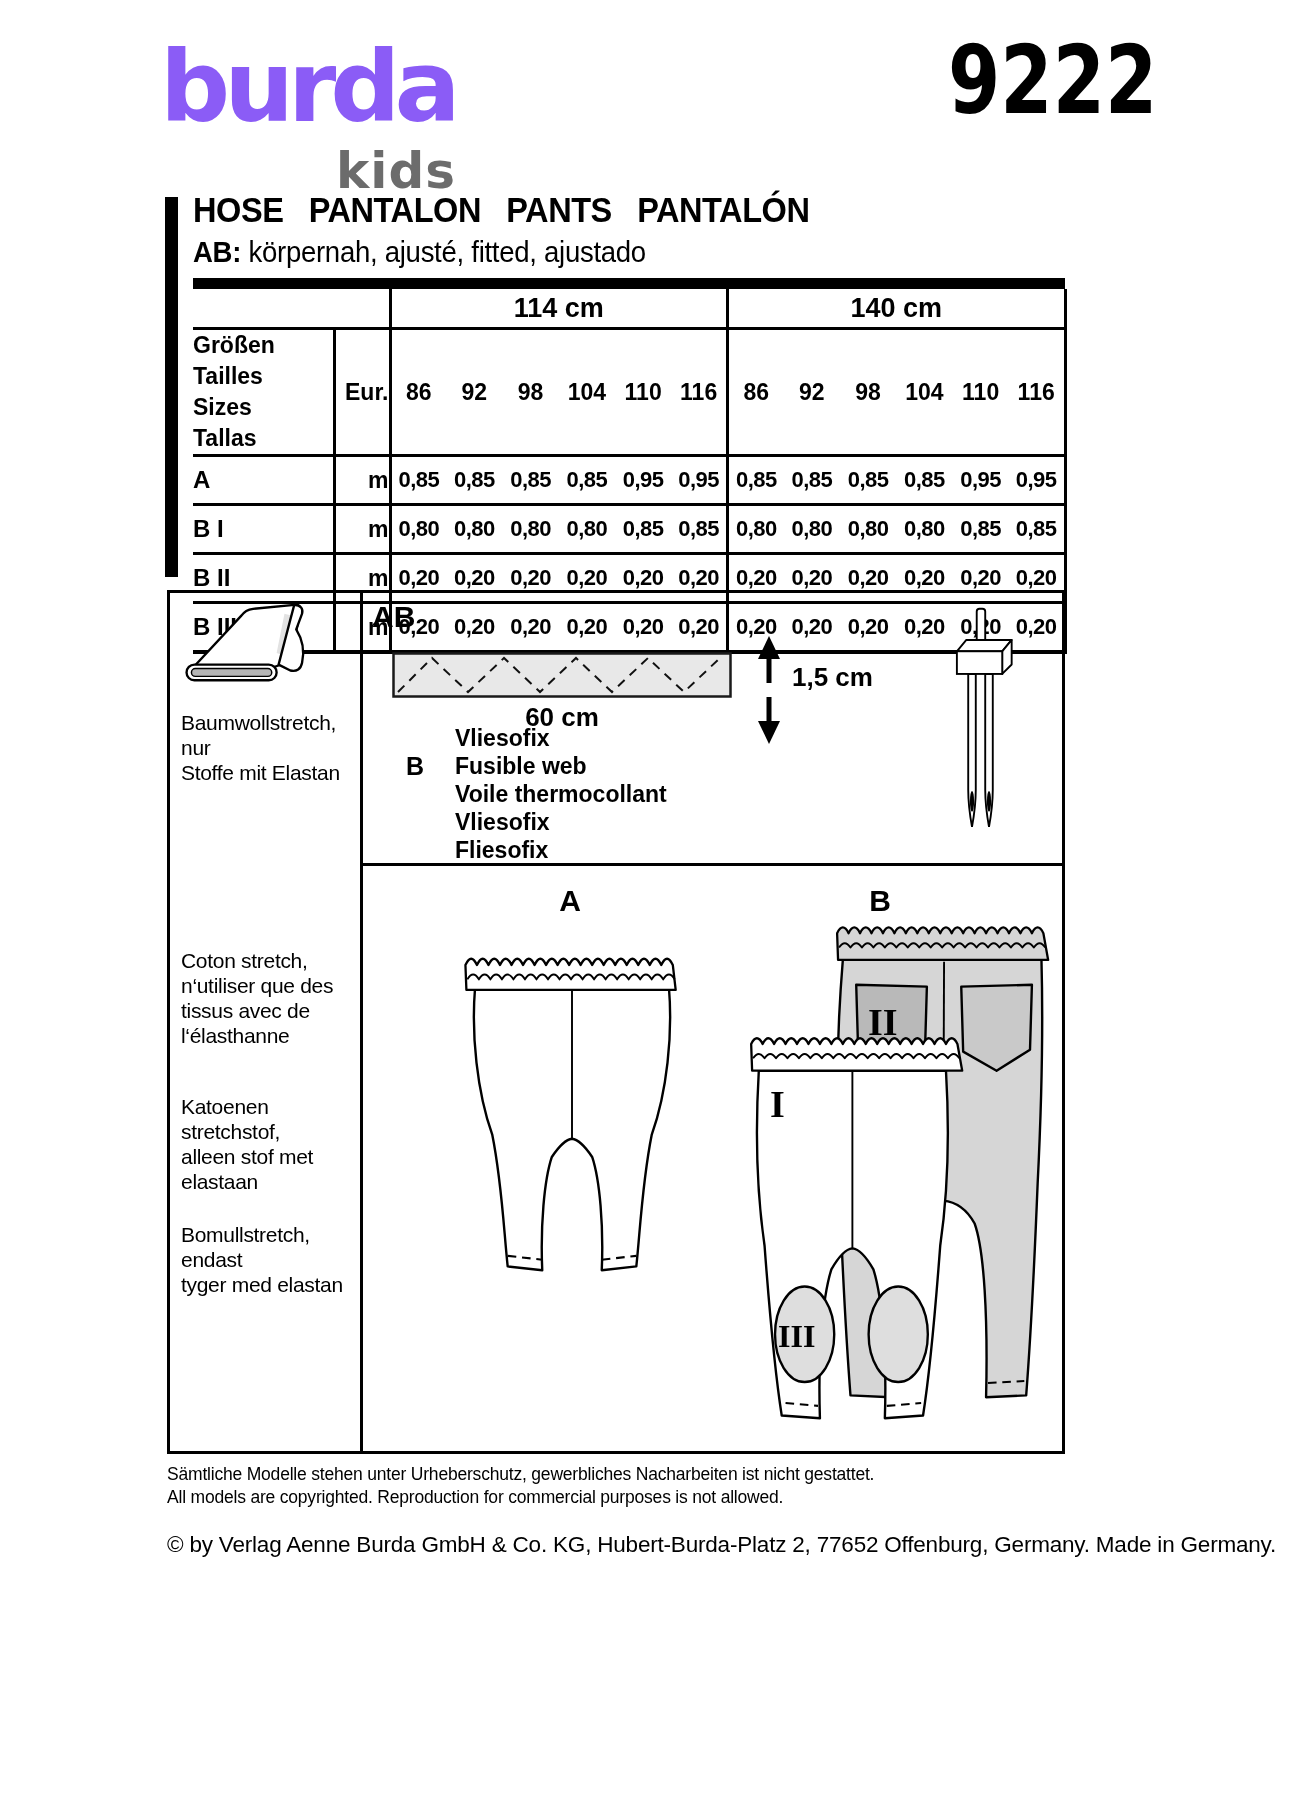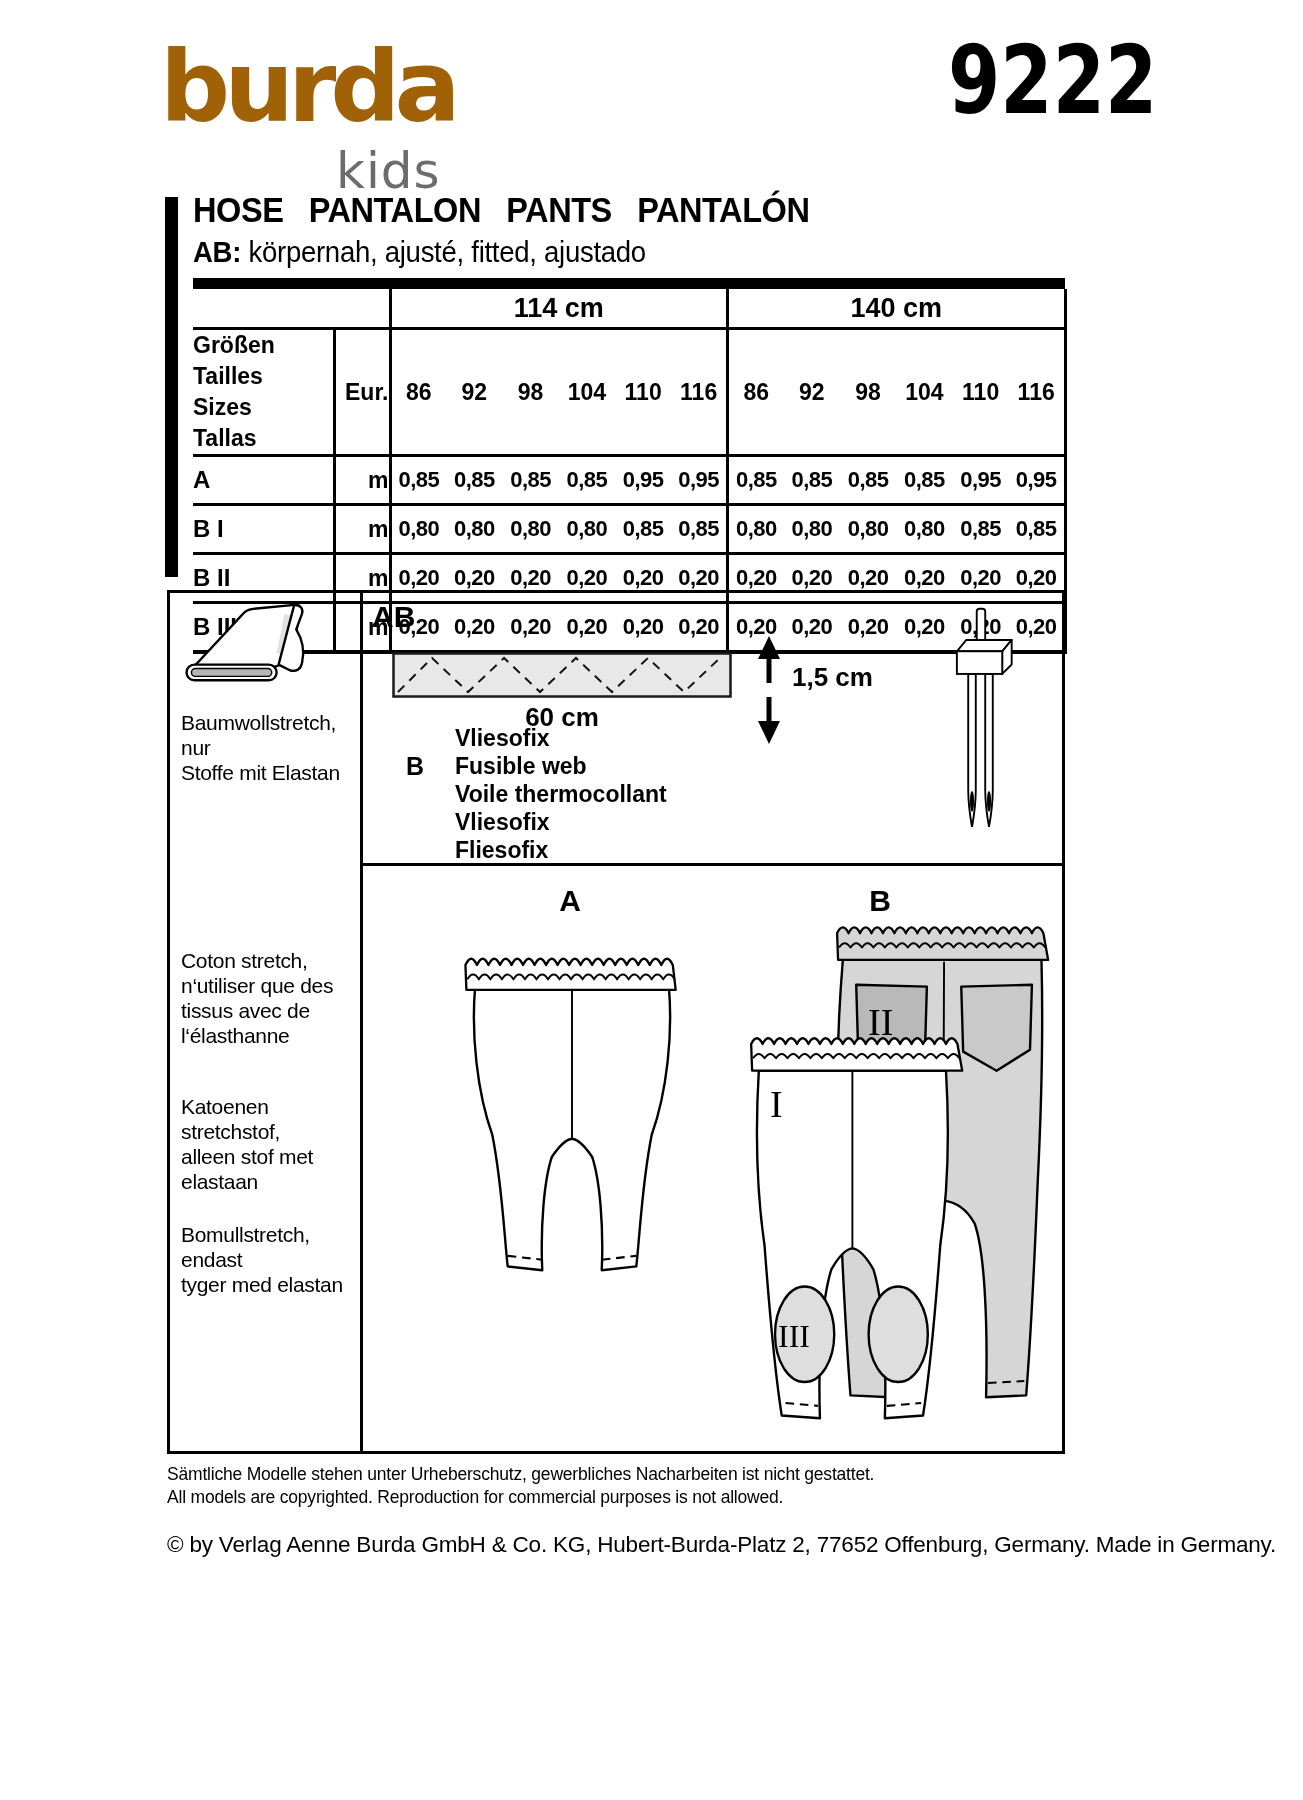--- a/index.html
+++ b/index.html
@@ -2,22 +2,22 @@
 <html><head>
 <meta charset="utf-8">
 <style>
   html,body{margin:0;padding:0;background:#ffffff;}
   #page{position:relative;width:1303px;height:1800px;background:#ffffff;overflow:hidden;
         font-family:"Liberation Sans",sans-serif;color:#000;}
   .abs{position:absolute;}
 
   
   .logo-main{left:160px;top:38px;font-size:98px;font-weight:bold;letter-spacing:-6px;
-             color:#a16207;font-family:"DejaVu Sans",sans-serif;line-height:1;}
-  .logo-sub{left:336px;top:146px;font-size:50px;font-weight:normal;letter-spacing:1px;
+             color:#8b5cf6;font-family:"DejaVu Sans",sans-serif;line-height:1;}
+  .logo-sub{left:336px;top:146px;font-size:50px;font-weight:bold;letter-spacing:1px;
             color:#6c6c6c;font-family:"DejaVu Sans",sans-serif;line-height:1;}
   .pattern-number{left:908px;top:34px;width:200px;text-align:right;font-size:94px;font-weight:bold;
                   font-family:"DejaVu Sans",sans-serif;line-height:1;transform:scaleX(.8);transform-origin:right center;}
 
   
   .deco-bar{left:165px;top:197px;width:13px;height:380px;background:#000;}
   .title-line1{left:193px;top:190px;font-size:35px;font-weight:bold;word-spacing:18px;letter-spacing:-.5px;
                transform:scaleX(.93);transform-origin:left center;white-space:nowrap;}
   .title-line2{left:193px;top:236px;font-size:29px;letter-spacing:-.3px;transform:scaleX(.95);
                transform-origin:left center;white-space:nowrap;}
@@ -52,21 +52,21 @@
   
   .ab-label{left:372px;top:600px;font-size:30px;font-weight:bold;}
   .sixty-label{left:452px;top:702px;width:220px;text-align:center;font-size:26px;font-weight:bold;}
   .b-small-label{left:406px;top:752px;font-size:25px;font-weight:bold;}
   .notion-list{left:455px;top:724px;font-size:23px;font-weight:bold;line-height:28px;white-space:pre-line;}
   .measure-label{left:792px;top:662px;font-size:26px;font-weight:bold;}
 
   
   .view-a-label{left:540px;top:884px;width:60px;text-align:center;font-size:30px;font-weight:bold;}
   .view-b-label{left:850px;top:884px;width:60px;text-align:center;font-size:30px;font-weight:bold;}
-  .numeral{font-family:"Liberation Serif",serif;font-weight:normal;}
+  .numeral{font-family:"Liberation Serif",serif;font-weight:bold;}
   .numeral-i{left:770px;top:1082px;font-size:38px;}
   .numeral-ii{left:868px;top:1000px;font-size:38px;}
   .numeral-iii{left:778px;top:1318px;font-size:32px;}
 
   
   .foot-small{left:167px;font-size:17.5px;letter-spacing:-.2px;}
   .foot-large{left:167px;top:1532px;font-size:22.5px;letter-spacing:-.2px;}
 </style>
 </head>
 <body>

